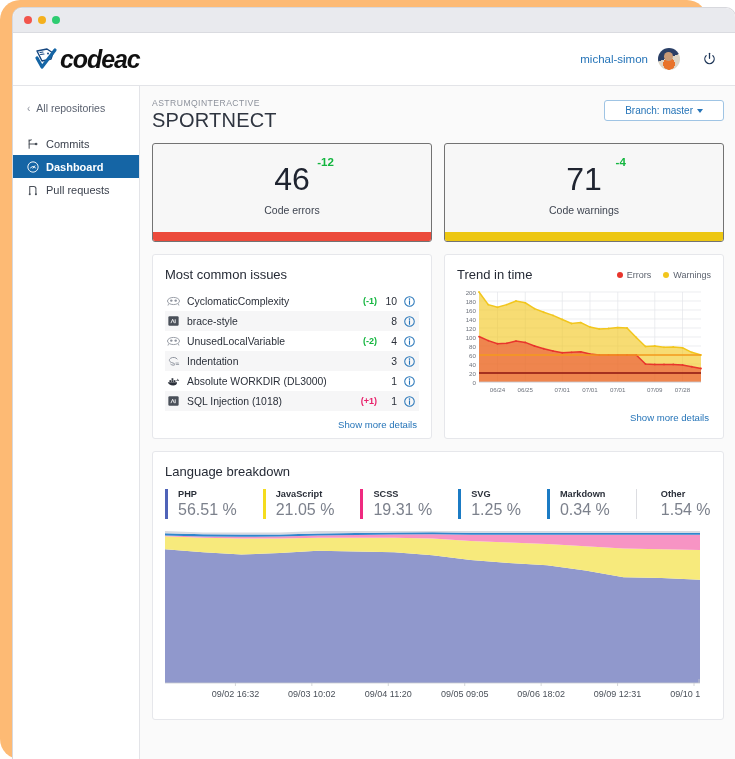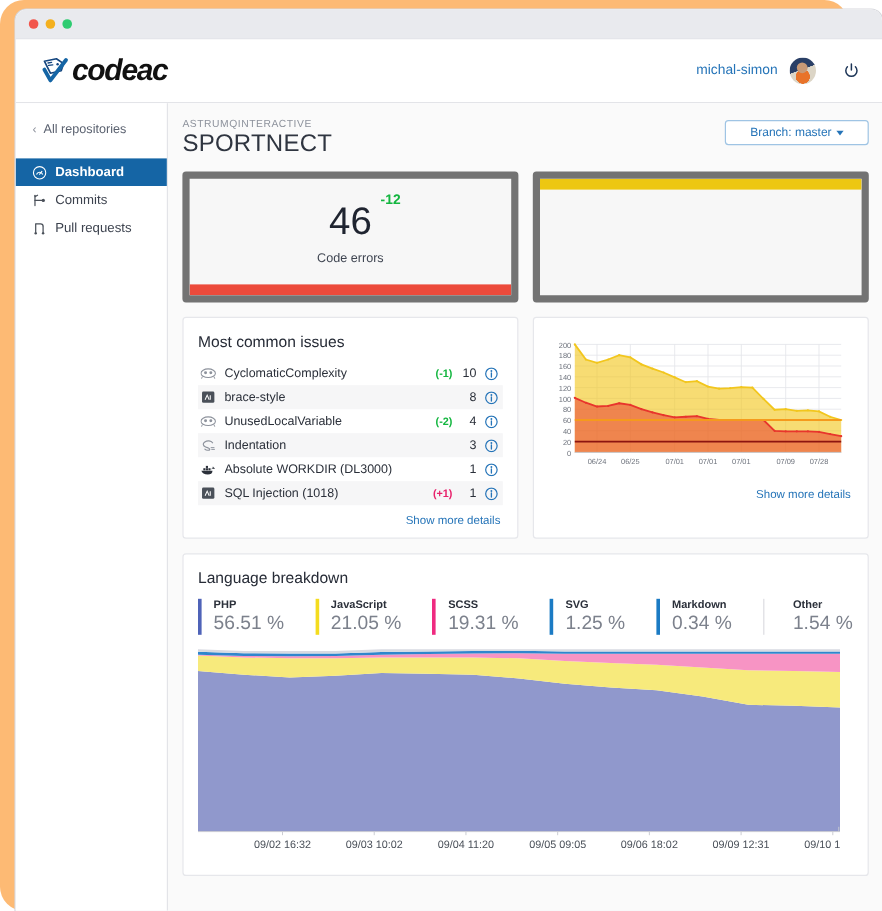--- a/index.html
+++ b/index.html
@@ -163,21 +163,21 @@
     font-family: "Liberation Sans", sans-serif;
   }
   .caret {
     width: 0; height: 0;
     border-left: 3.2px solid transparent;
     border-right: 3.2px solid transparent;
     border-top: 4px solid #2574b8;
   }
   .row { display: flex; gap: 12px; }
   .stat-row { margin-top: 11px; }
-  .stat-card { flex: 1; background: #f7f7f7; border: 6px solid #737373; border-radius: 3px; overflow: hidden; }
+  .stat-card { flex: 1; background: #f7f7f7; border: 1px solid #737373; border-radius: 3px; overflow: hidden; }
   .stat-inner { padding: 19px 0 16px; text-align: center; }
   .stat-value {
     font-size: 32px;
     color: #1f2430;
     line-height: 1;
     position: relative;
     display: inline-block;
   }
   .stat-delta {
     position: absolute;
@@ -273,36 +273,36 @@
     </div>
 
     <div class="body">
 
       <div class="sidebar">
         <div class="allrepos">
           <span class="chev">‹</span>
           <span>All repositories</span>
         </div>
         <div class="nav">
-          <div class="nav-item active">
-            <svg class="nav-ico" viewBox="0 0 14 14">
-              <circle cx="7" cy="7" r="6" fill="none" stroke="#ffffff" stroke-width="1.1"></circle>
-              <path d="M4 8.6 A3.2 3.2 0 0 1 10 8.6" fill="none" stroke="#ffffff" stroke-width="1.1"></path>
-              <path d="M7 8.4 L9.2 5.6" stroke="#ffffff" stroke-width="1.1" stroke-linecap="round"></path>
-            </svg>
-            <span>Dashboard</span>
-          </div>
           <div class="nav-item">
             <svg class="nav-ico" viewBox="0 0 14 14">
               <path d="M2.5 2 V12" stroke="#4a5059" stroke-width="1.2" stroke-linecap="round"></path>
               <path d="M2.5 7 H9" stroke="#4a5059" stroke-width="1.2" stroke-linecap="round"></path>
               <circle cx="10.6" cy="7" r="1.6" fill="#4a5059"></circle>
               <path d="M2.5 3.4 L5 2" stroke="#4a5059" stroke-width="1.2" stroke-linecap="round"></path>
             </svg>
             <span>Commits</span>
+          </div>
+          <div class="nav-item active">
+            <svg class="nav-ico" viewBox="0 0 14 14">
+              <circle cx="7" cy="7" r="6" fill="none" stroke="#ffffff" stroke-width="1.1"></circle>
+              <path d="M4 8.6 A3.2 3.2 0 0 1 10 8.6" fill="none" stroke="#ffffff" stroke-width="1.1"></path>
+              <path d="M7 8.4 L9.2 5.6" stroke="#ffffff" stroke-width="1.1" stroke-linecap="round"></path>
+            </svg>
+            <span>Dashboard</span>
           </div>
           <div class="nav-item">
             <svg class="nav-ico" viewBox="0 0 14 14">
               <path d="M3.2 3 V11" stroke="#4a5059" stroke-width="1.2" stroke-linecap="round"></path>
               <path d="M10.4 5.5 V11" stroke="#4a5059" stroke-width="1.2" stroke-linecap="round"></path>
               <path d="M3.2 3 H8 A2.4 2.4 0 0 1 10.4 5.4" fill="none" stroke="#4a5059" stroke-width="1.2"></path>
               <circle cx="3.2" cy="12" r="1.2" fill="#4a5059"></circle>
               <circle cx="10.4" cy="12" r="1.2" fill="#4a5059"></circle>
             </svg>
             <span>Pull requests</span>
@@ -328,20 +328,27 @@
             <div class="stat-inner">
               <div class="stat-value">
                 <span>46</span>
                 <span class="stat-delta down">-12</span>
               </div>
               <div class="stat-label">Code errors</div>
             </div>
             <div class="stat-bar" style="background:#ec4a3b"></div>
           </div>
           <div class="stat-card">
+            <div class="stat-inner">
+              <div class="stat-value">
+                <span>71</span>
+                <span class="stat-delta down">-4</span>
+              </div>
+              <div class="stat-label">Code warnings</div>
+            </div>
             <div class="stat-bar" style="background:#edc712"></div>
           </div>
         </div>
 
         <div class="panel-row">
 
           <div class="panel">
             <div class="panel-title">Most common issues</div>
             <div class="issues">
 
@@ -443,20 +450,33 @@
                   <circle cx="6" cy="3.4" r="0.85" fill="#2574b8"></circle>
                   <path d="M6 5.2 V9" stroke="#2574b8" stroke-width="1.2" stroke-linecap="round"></path>
                 </svg>
               </div>
 
             </div>
             <a class="more-link" href="#">Show more details</a>
           </div>
 
           <div class="panel">
+            <div class="trend-head">
+              <div class="panel-title">Trend in time</div>
+              <div class="legend">
+                <span class="legend-item">
+                  <span class="legend-dot" style="background:#e8352c"></span>
+                  <span>Errors</span>
+                </span>
+                <span class="legend-item">
+                  <span class="legend-dot" style="background:#f2c61d"></span>
+                  <span>Warnings</span>
+                </span>
+              </div>
+            </div>
             <svg class="trend-svg" id="trend-chart" width="248" height="116" viewBox="0 0 248 116">
                 <line x1="22" y1="94" x2="244" y2="94" stroke="#e4e5e9" stroke-width="0.7"></line>
                 <text x="19" y="96.6" text-anchor="end" font-size="6.2" fill="#6e737d" font-family="&quot;Liberation Sans&quot;, sans-serif">0</text>
                 <line x1="22" y1="85" x2="244" y2="85" stroke="#e4e5e9" stroke-width="0.7"></line>
                 <text x="19" y="87.6" text-anchor="end" font-size="6.2" fill="#6e737d" font-family="&quot;Liberation Sans&quot;, sans-serif">20</text>
                 <line x1="22" y1="76" x2="244" y2="76" stroke="#e4e5e9" stroke-width="0.7"></line>
                 <text x="19" y="78.6" text-anchor="end" font-size="6.2" fill="#6e737d" font-family="&quot;Liberation Sans&quot;, sans-serif">40</text>
                 <line x1="22" y1="67" x2="244" y2="67" stroke="#e4e5e9" stroke-width="0.7"></line>
                 <text x="19" y="69.6" text-anchor="end" font-size="6.2" fill="#6e737d" font-family="&quot;Liberation Sans&quot;, sans-serif">60</text>
                 <line x1="22" y1="58" x2="244" y2="58" stroke="#e4e5e9" stroke-width="0.7"></line>

